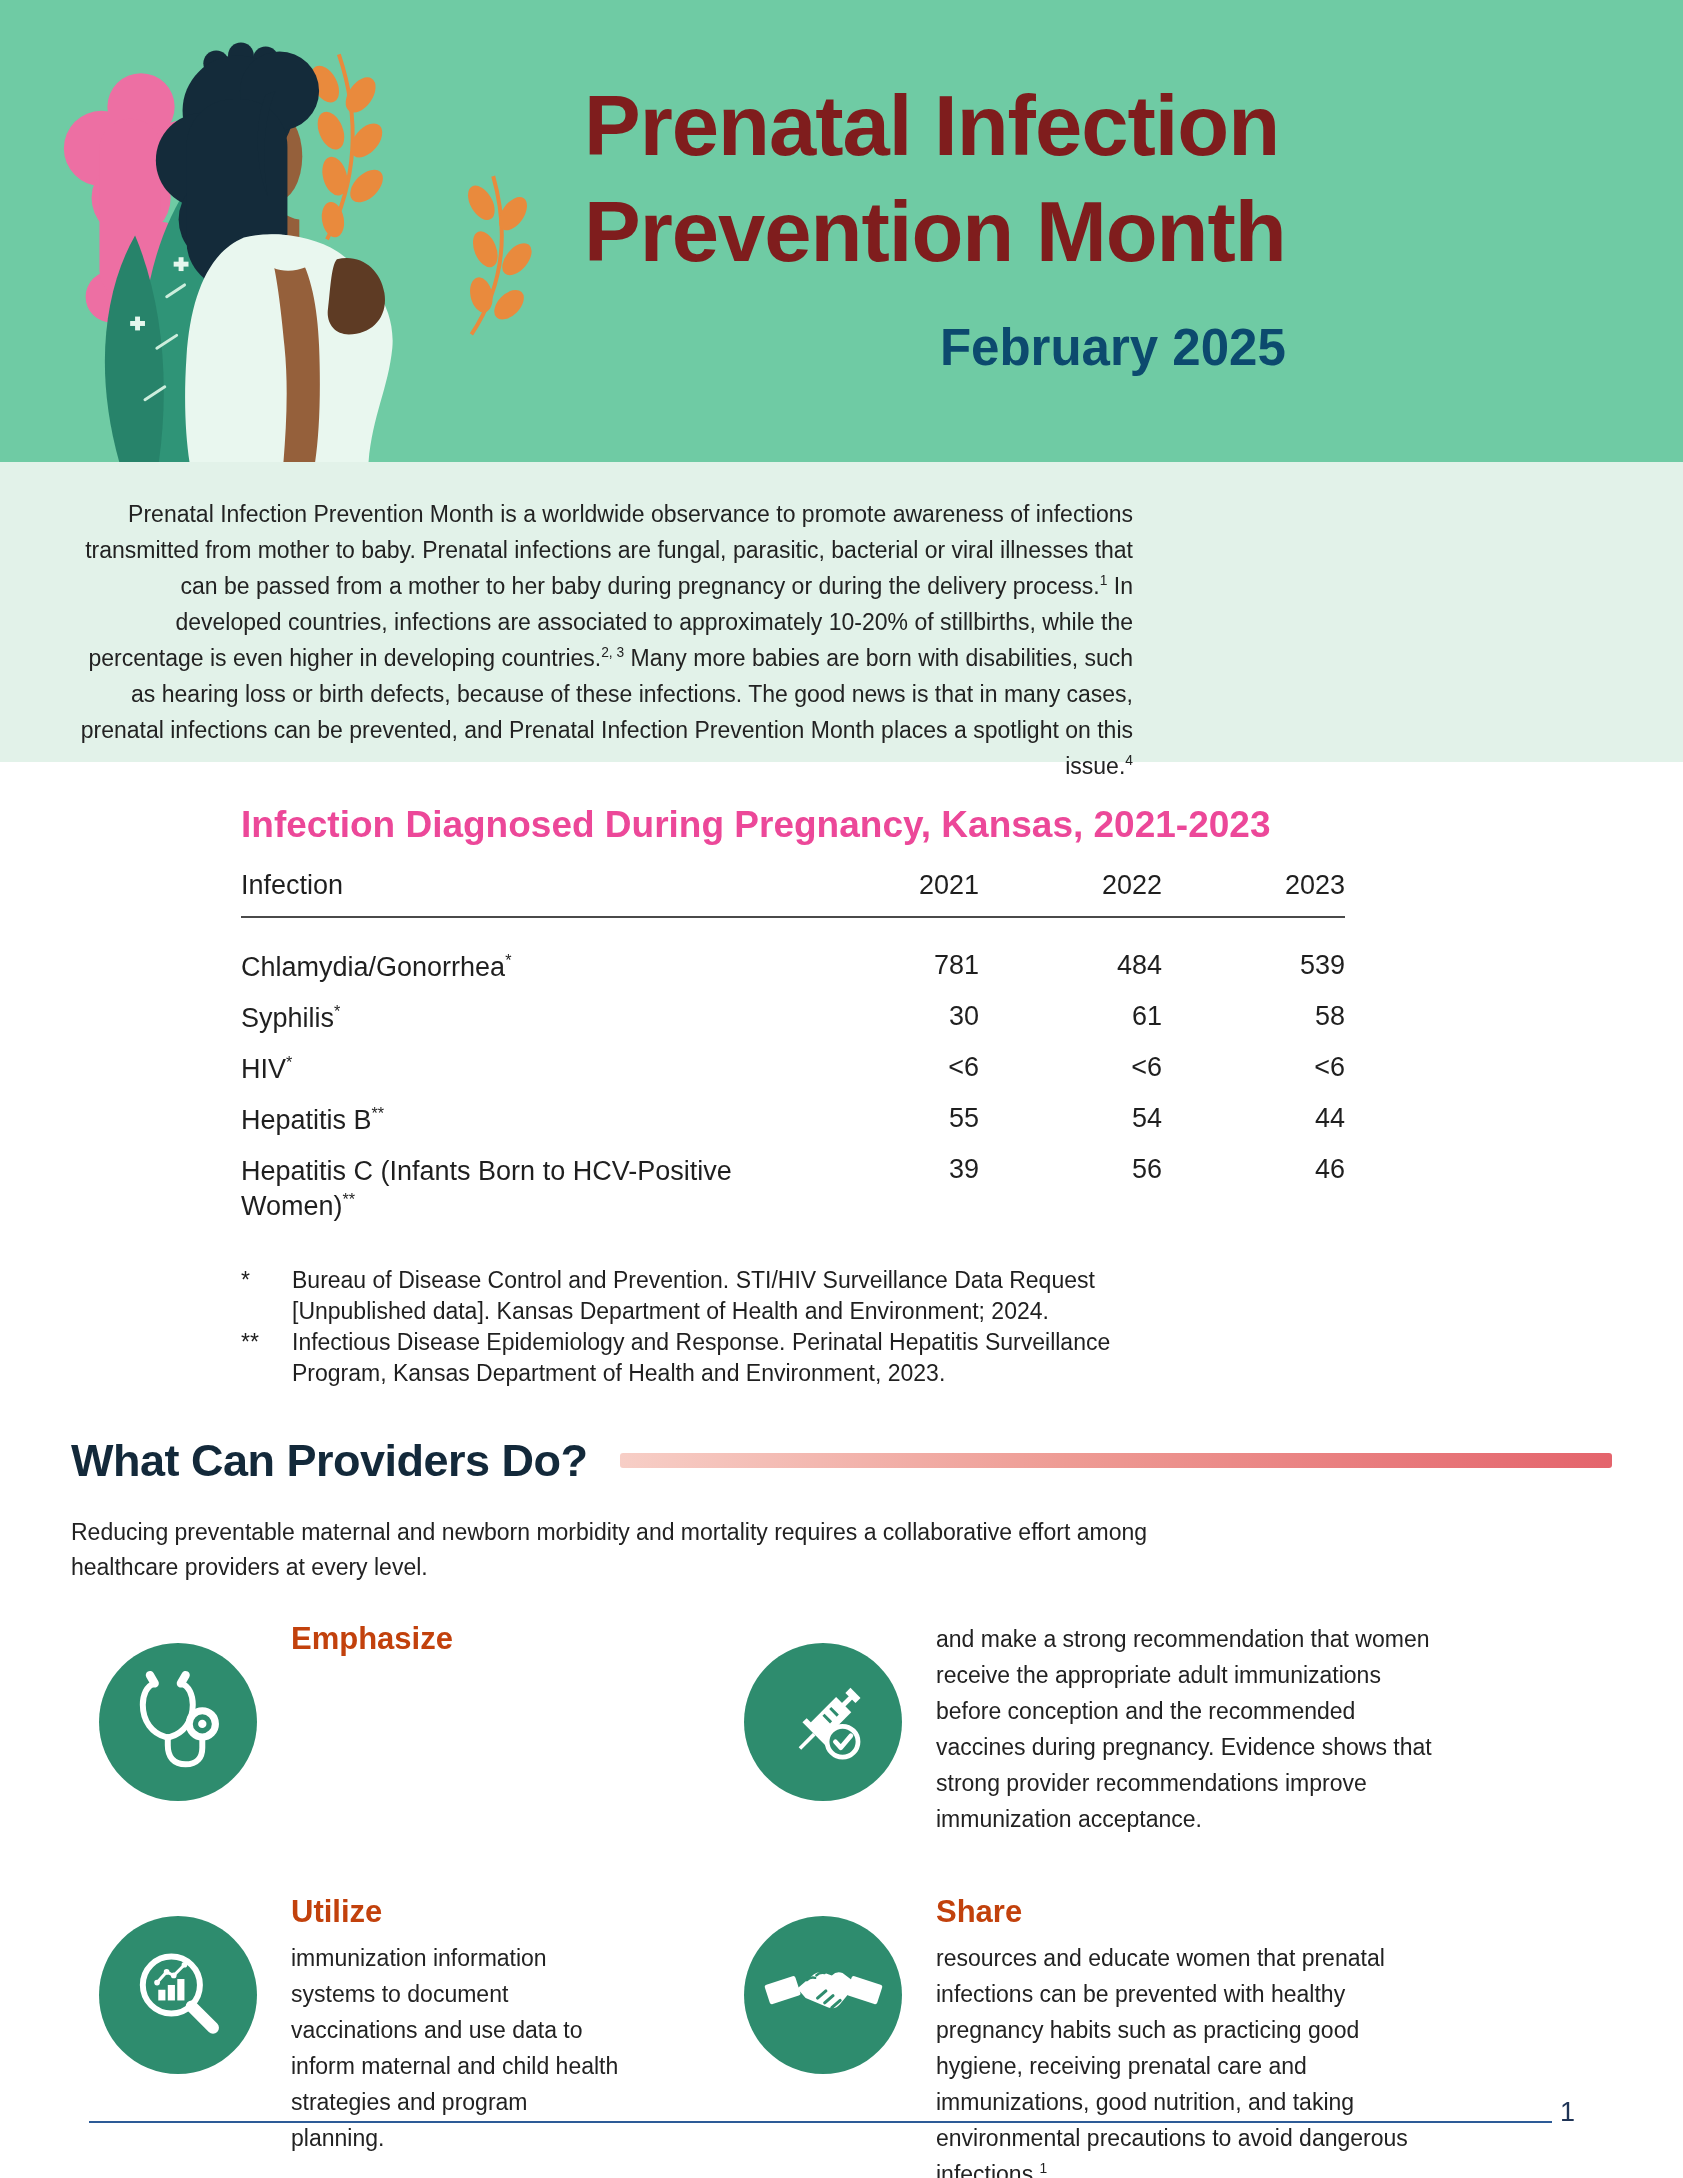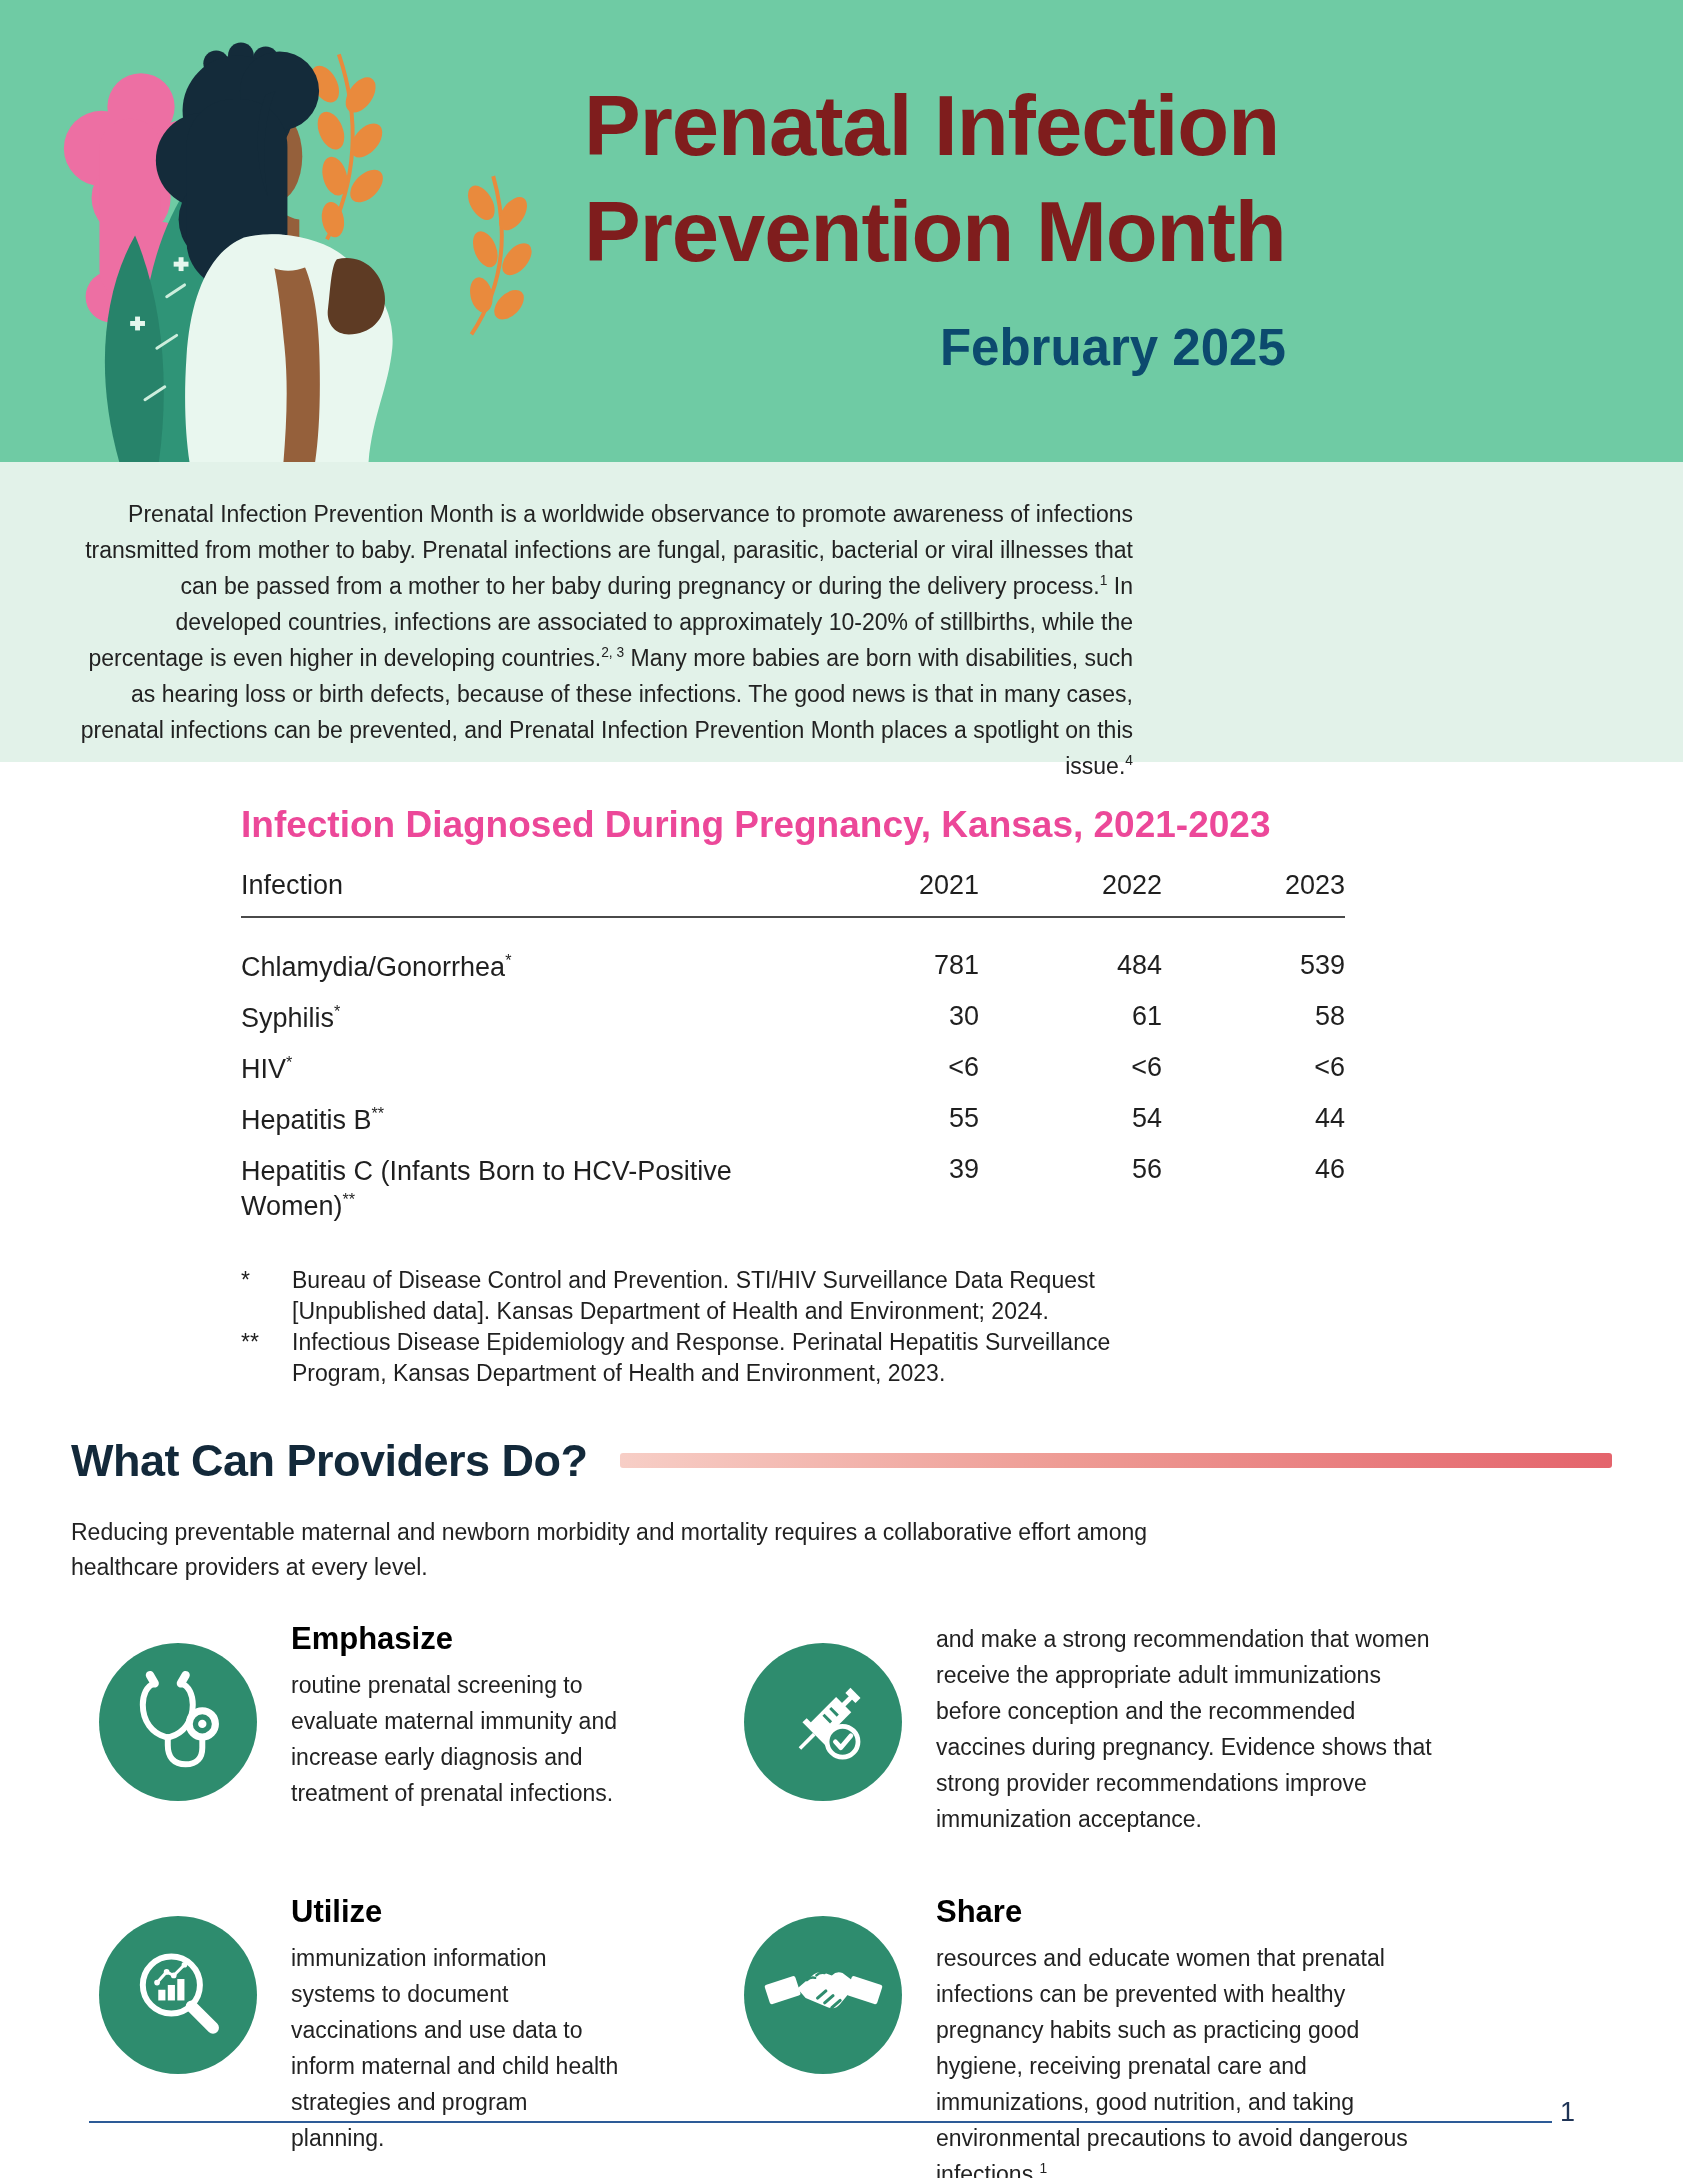--- a/index.html
+++ b/index.html
@@ -42,21 +42,21 @@
   .providers-heading {margin:0; font-size:45px; font-weight:bold; color:#13293A; white-space:nowrap; letter-spacing:-0.5px;}
   .pink-bar {flex:1; height:15px; margin-left:32px; border-radius:3px;
     background:linear-gradient(90deg,#F7CEC6 0%, #EE9B94 45%, #E4646C 100%);}
   .providers-intro {margin:28px 0 0 0; font-size:23px; line-height:35px; color:#222222; max-width:1099px;}
 
   .providers-grid {margin:36px 0 0 28px; display:grid; grid-template-columns:550px auto; column-gap:95px; row-gap:57px;}
   .provider-item {display:flex; gap:34px;}
   .icon-circle {width:158px; height:158px; border-radius:50%; background:#2E8C6E; flex:none; margin-top:22px;
     display:flex; align-items:center; justify-content:center;}
   .icon-circle svg {width:119px; height:119px;}
-  .provider-title {margin:0 0 10px 0; font-size:31px; font-weight:bold; color:#000000;}
+  .provider-title {margin:0 0 10px 0; font-size:31px; font-weight:bold; color:#c2410c;}
   .provider-desc {margin:0; font-size:23px; line-height:36px; color:#222222;}
   .provider-item.col-left .provider-desc {max-width:332px;}
   .provider-item.col-right .provider-desc {max-width:515px;}
 
   
   .footer-line {position:absolute; left:89px; top:2121px; width:1463px; height:2px; background:#2D5B97;}
   .page-number {position:absolute; left:1560px; top:2097px; font-size:27px; color:#1F3456;}
 
   .svg-defs {position:absolute; width:0; height:0; overflow:hidden;}
 </style>
@@ -278,21 +278,20 @@
     <p class="providers-intro">Reducing preventable maternal and newborn morbidity and mortality requires a collaborative effort among healthcare providers at every level.</p>
     <div class="providers-grid" id="providers-grid">
   <div class="provider-item col-left">
     <div class="icon-circle">
       <svg viewBox="0 0 100 100">
               <use href="#sym-stethoscope"></use>
             </svg>
     </div>
     <div class="provider-text">
       <h3 class="provider-title">Emphasize</h3>
-      <p class="provider-desc">routine prenatal screening to evaluate maternal immunity and increase early diagnosis and treatment of prenatal infections.</p>
     </div>
   </div>
 
   <div class="provider-item col-right">
     <div class="icon-circle">
       <svg viewBox="0 0 100 100">
               <use href="#sym-syringe"></use>
             </svg>
     </div>
     <div class="provider-text">

